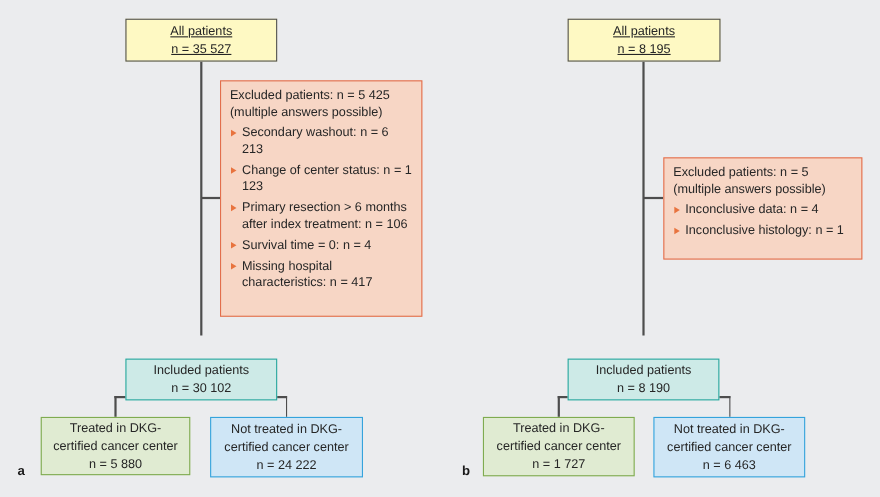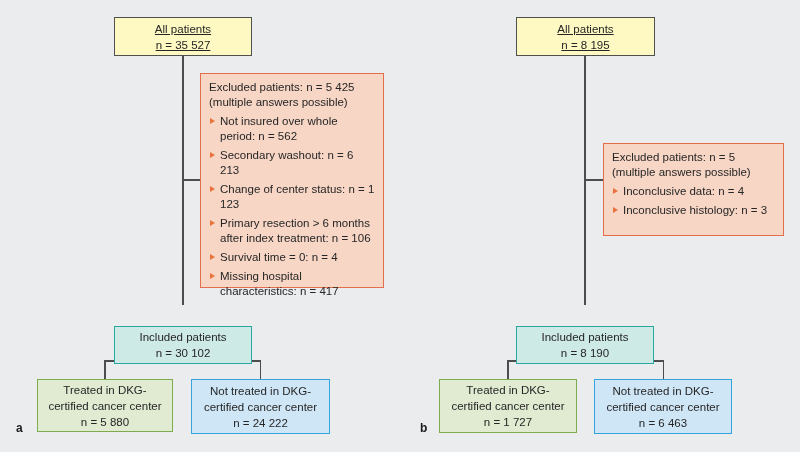--- a/index.html
+++ b/index.html
@@ -73,24 +73,20 @@
   <div class="box box-white" style="left:114px; top:17px; width:138px; height:39px;">
     <div>All patients</div>
     <div>n = 35 527</div>
   </div>
 
   <div class="excl" style="left:200px; top:73px; width:184px; height:215px;">
     <div>Excluded patients: n = 5 425</div>
     <div>(multiple answers possible)</div>
     <div class="item">
       <span class="tri"></span>
-      <span class="item-text">Not insured over whole period: n = 562</span>
-    </div>
-    <div class="item">
-      <span class="tri"></span>
       <span class="item-text">Secondary washout: n = 6 213</span>
     </div>
     <div class="item">
       <span class="tri"></span>
       <span class="item-text">Change of center status: n = 1 123</span>
     </div>
     <div class="item">
       <span class="tri"></span>
       <span class="item-text">Primary resection &gt; 6 months after index treatment: n = 106</span>
     </div>
@@ -136,21 +132,21 @@
 
   <div class="excl" style="left:603px; top:143px; width:181px; height:93px;">
     <div>Excluded patients: n = 5</div>
     <div>(multiple answers possible)</div>
     <div class="item">
       <span class="tri"></span>
       <span class="item-text">Inconclusive data: n = 4</span>
     </div>
     <div class="item">
       <span class="tri"></span>
-      <span class="item-text">Inconclusive histology: n = 3</span>
+      <span class="item-text">Inconclusive histology: n = 1</span>
     </div>
   </div>
 
   <div class="box box-teal" style="left:516px; top:305px; width:138px; height:38px;">
     <div>Included patients</div>
     <div>n = 8 190</div>
   </div>
 
   <div class="box box-green" style="left:439px; top:379px; width:138px; height:54px;">
     <div>Treated in DKG-</div>

